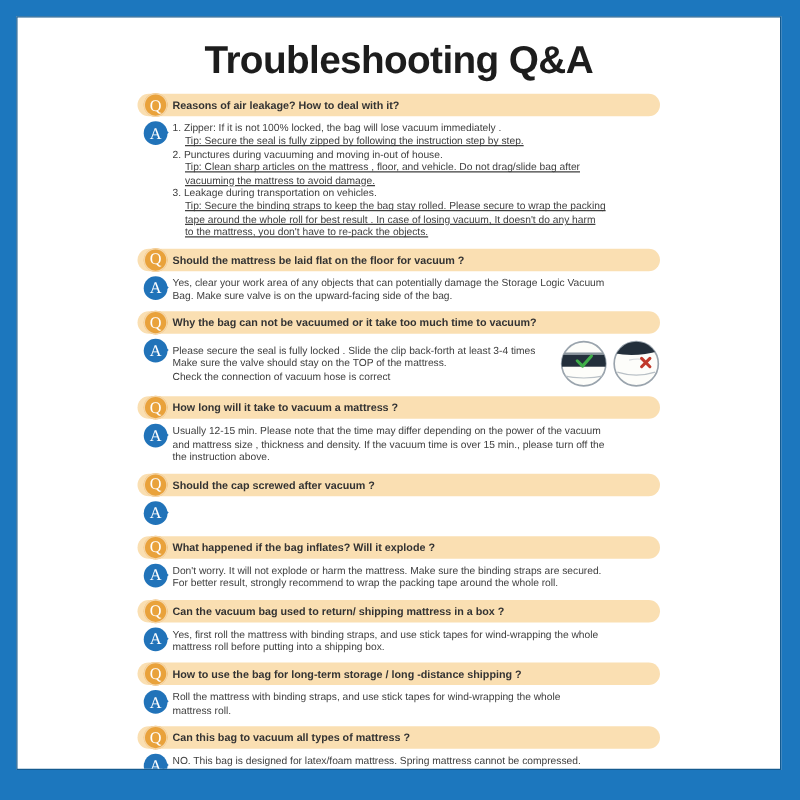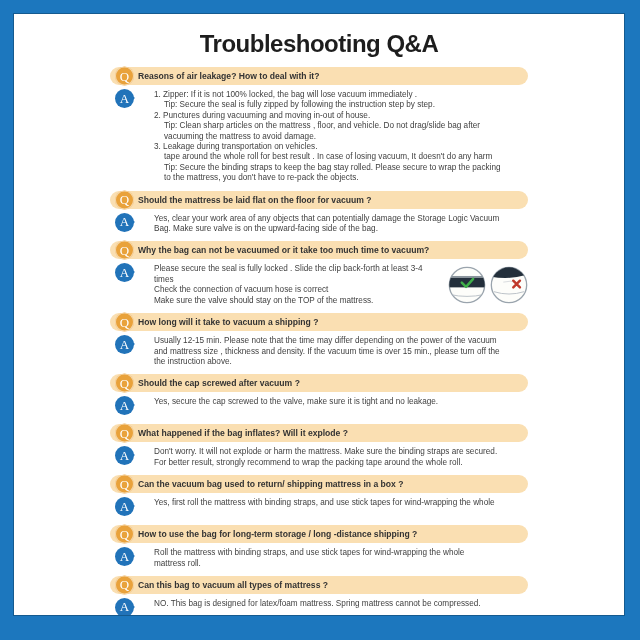--- a/index.html
+++ b/index.html
@@ -14,21 +14,21 @@
     padding: 13px 15px 24px 13px;
   }
   .page {
     width: 100%; height: 100%;
     background: #ffffff;
     border: 1px solid #145a8f;
     overflow: hidden;
   }
   .page-title {
     text-align: center;
-    font-size: 24px;
+    font-size: 31px;
     font-weight: bold;
     color: #1d1d1d;
     letter-spacing: -0.5px;
     margin-top: 16px;
     margin-bottom: 9px;
   }
   .qa-list {
     width: 418px;
     margin: 0 auto;
   }
@@ -74,27 +74,27 @@
     display: flex; align-items: center; justify-content: center;
   }
   .a-badge::after {
     content: "";
     position: absolute;
     right: -5px; top: 5px;
     border: 4px solid transparent;
     border-left: 5px solid #2173b9;
   }
   .a-body { display: flex; align-items: center; }
-  .a-lines { flex: 1 1 auto; margin-left: 16px; }
+  .a-lines { flex: 1 1 auto; }
   .a-line {
     font-size: 8.2px;
     line-height: 10.4px;
     color: #3f3f3f;
   }
-  .a-line.indent { padding-left: 10px; }
+  .a-line.indent { padding-left: 10px; text-decoration: underline; }
   .seal-figs {
     flex: 0 0 auto;
     display: flex;
     gap: 4px;
     margin-left: 4px;
     align-items: center;
   }
 </style>
 </head>
 <body>
@@ -113,22 +113,22 @@
     <div class="a-row">
       <span class="a-badge">A</span>
       <div class="a-body">
         <div class="a-lines">
                 <div class="a-line">1. Zipper:  If it is not 100% locked, the bag will lose vacuum immediately .</div>
                 <div class="a-line indent">Tip:  Secure the seal is fully zipped by following the instruction step by step.</div>
                 <div class="a-line">2. Punctures during vacuuming and moving in-out of house.</div>
                 <div class="a-line indent">Tip:  Clean sharp articles on the mattress , floor, and vehicle. Do not drag/slide bag after</div>
                 <div class="a-line indent">vacuuming the mattress to avoid damage.</div>
                 <div class="a-line">3. Leakage during transportation on vehicles.</div>
+                <div class="a-line indent">Tip: Secure the binding straps to keep the bag stay rolled. Please secure to wrap the packing</div>
                 <div class="a-line indent">tape around the whole roll for best result . In case of losing vacuum, It doesn't do any harm</div>
-                <div class="a-line indent">Tip: Secure the binding straps to keep the bag stay rolled. Please secure to wrap the packing</div>
                 <div class="a-line indent">to the mattress, you don't have to re-pack the objects.</div>
               </div>
       </div>
     </div>
   </section>
 
   <section class="qa-item">
     <div class="q-row">
       <span class="q-badge">Q</span>
       <div class="q-pill">
@@ -151,22 +151,22 @@
       <span class="q-badge">Q</span>
       <div class="q-pill">
         <span class="q-text">Why the bag can not be vacuumed or it take too much time to vacuum?</span>
       </div>
     </div>
     <div class="a-row">
       <span class="a-badge">A</span>
       <div class="a-body">
         <div class="a-lines">
                 <div class="a-line">Please secure the seal is fully locked . Slide the clip back-forth at least 3-4 times</div>
+                <div class="a-line">Make sure the valve should stay on the TOP of the mattress.</div>
                 <div class="a-line">Check the connection of vacuum hose is correct</div>
-                <div class="a-line">Make sure the valve should stay on the TOP of the mattress.</div>
               </div>
 
   <div class="seal-figs">
     <svg width="38" height="38" viewBox="0 0 40 40">
       <defs>
                     <clipPath id="sealClipA">
                       <circle cx="20" cy="20" r="18.6"></circle>
                     </clipPath>
                   </defs>
       <circle cx="20" cy="20" r="18.6" fill="#fdfdfa" stroke="#9aa4ad" stroke-width="1.4"></circle>
@@ -193,21 +193,21 @@
     </svg>
   </div>
 </div>
     </div>
   </section>
 
   <section class="qa-item">
     <div class="q-row">
       <span class="q-badge">Q</span>
       <div class="q-pill">
-        <span class="q-text">How long will it take to vacuum a shipping ?</span>
+        <span class="q-text">How long will it take to vacuum a mattress ?</span>
       </div>
     </div>
     <div class="a-row">
       <span class="a-badge">A</span>
       <div class="a-body">
         <div class="a-lines">
                 <div class="a-line">Usually 12-15 min. Please note that the time may differ depending on the power of the vacuum</div>
                 <div class="a-line">and mattress size , thickness and density. If the vacuum time is over 15 min., please turn off the</div>
                 <div class="a-line">the instruction above.</div>
               </div>
@@ -217,25 +217,20 @@
 
   <section class="qa-item">
     <div class="q-row">
       <span class="q-badge">Q</span>
       <div class="q-pill">
         <span class="q-text">Should the cap screwed after vacuum ?</span>
       </div>
     </div>
     <div class="a-row">
       <span class="a-badge">A</span>
-      <div class="a-body">
-        <div class="a-lines">
-                <div class="a-line">Yes, secure the cap screwed to the valve, make sure it is tight and no leakage.</div>
-              </div>
-      </div>
     </div>
   </section>
 
   <section class="qa-item">
     <div class="q-row">
       <span class="q-badge">Q</span>
       <div class="q-pill">
         <span class="q-text">What happened if the bag inflates? Will it explode ?</span>
       </div>
     </div>
@@ -255,20 +250,21 @@
       <span class="q-badge">Q</span>
       <div class="q-pill">
         <span class="q-text">Can the vacuum bag used to return/ shipping mattress in a box ?</span>
       </div>
     </div>
     <div class="a-row">
       <span class="a-badge">A</span>
       <div class="a-body">
         <div class="a-lines">
                 <div class="a-line">Yes, first roll the mattress with binding straps, and use stick tapes for wind-wrapping the whole</div>
+                <div class="a-line">mattress roll before putting into a shipping box.</div>
               </div>
       </div>
     </div>
   </section>
 
   <section class="qa-item">
     <div class="q-row">
       <span class="q-badge">Q</span>
       <div class="q-pill">
         <span class="q-text">How to use the bag for long-term storage / long -distance shipping ?</span>

